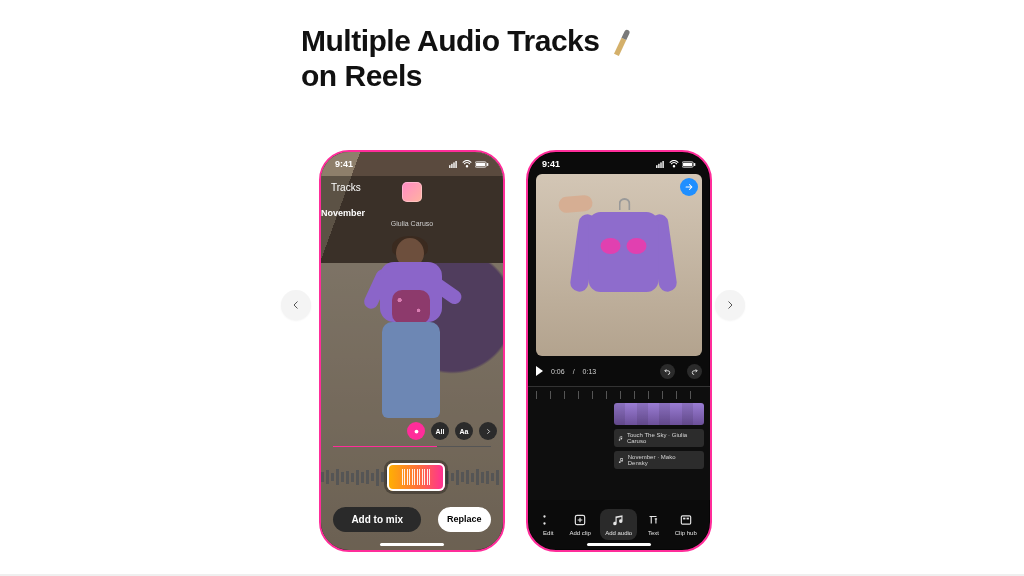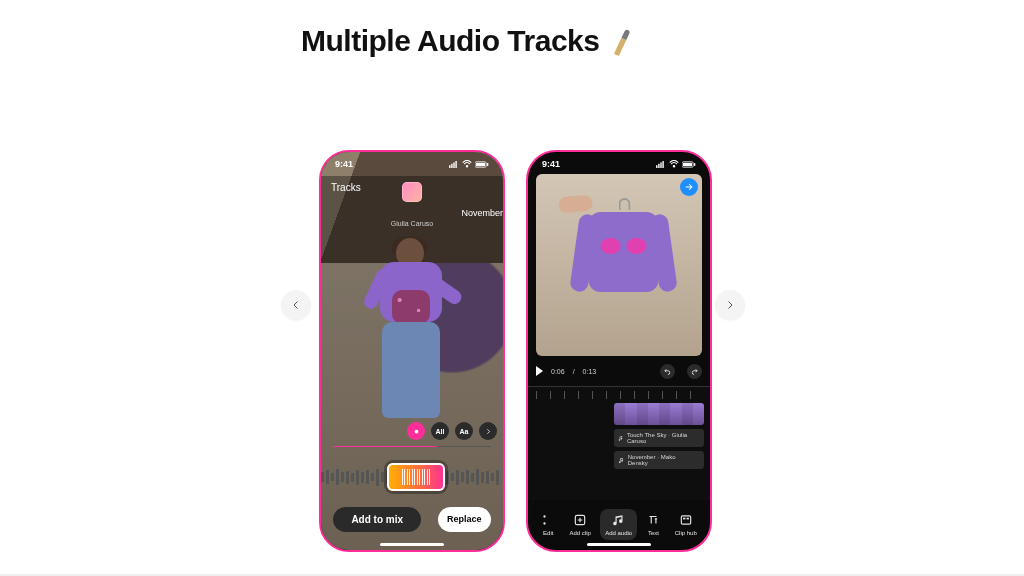--- a/index.html
+++ b/index.html
@@ -73,21 +73,21 @@
 
   
   .p1-dim{position:absolute;inset:24px 0 0 0;background:rgba(0,0,0,.35);}
   .p1-cancel{position:absolute;top:30px;left:10px;color:#fff;font-size:10px;}
   .p1-cover{
     position:absolute;top:30px;left:50%;transform:translateX(-50%);
     width:20px;height:20px;border-radius:5px;
     background:linear-gradient(135deg,#ff8ac5,#ffb4a0);
     box-shadow:0 0 0 1px rgba(255,255,255,.3) inset;
   }
-  .p1-title{position:absolute;top:56px;left:0;right:0;text-align:right;color:#fff;font-size:9px;font-weight:400;}
+  .p1-title{position:absolute;top:56px;left:0;right:0;text-align:left;color:#fff;font-size:9px;font-weight:700;}
   .p1-subtitle{position:absolute;top:68px;left:0;right:0;text-align:center;color:#cfcfcf;font-size:7px;}
 
   
   .person{
     position:absolute;left:50%;top:86px;width:120px;height:190px;transform:translateX(-50%);
   }
   .person .head{position:absolute;left:44px;top:0;width:28px;height:30px;border-radius:50%;background:#6d4f3d;}
   .person .hair{position:absolute;left:40px;top:-2px;width:36px;height:22px;border-radius:50% 50% 40% 40%;background:#3a2a1f;}
   .person .torso{position:absolute;left:28px;top:24px;width:62px;height:60px;border-radius:14px;background:#8b65c9;}
   .person .top{position:absolute;left:40px;top:52px;width:38px;height:34px;border-radius:10px;background:#8d3a6c;background-image:radial-gradient(circle at 20% 30%, #d97db2 0 5%, transparent 6%),radial-gradient(circle at 70% 60%, #d97db2 0 5%, transparent 6%);}
@@ -214,20 +214,21 @@
 
   .footer-bar{
     position:absolute;bottom:0;left:0;right:0;height:2px;background:#c0c0c0;opacity:.25;
   }
 </style>
 </head>
 <body>
 
 <div class="headline">
   <span>Multiple Audio Tracks</span><br>
+  <span>on Reels</span>
 </div>
 
 <div class="headline-emoji">
   <svg viewBox="0 0 24 24">
       <path d="M4 20 L14 10 L17 13 L7 23 Z" fill="#d4b06a"></path>
       <path d="M14 10 L18 6 A2 2 0 0 1 21 9 L17 13 Z" fill="#7a7a7a"></path>
     </svg>
 </div>
 
 <div class="nav-circle left">

